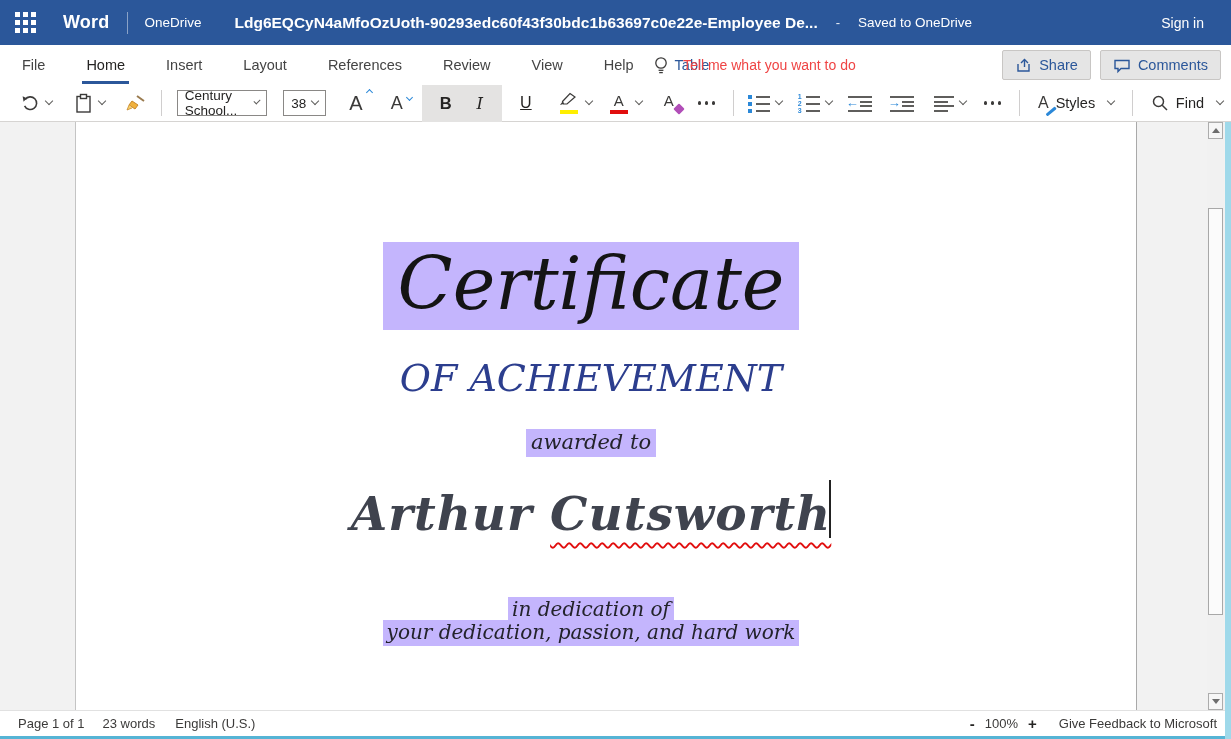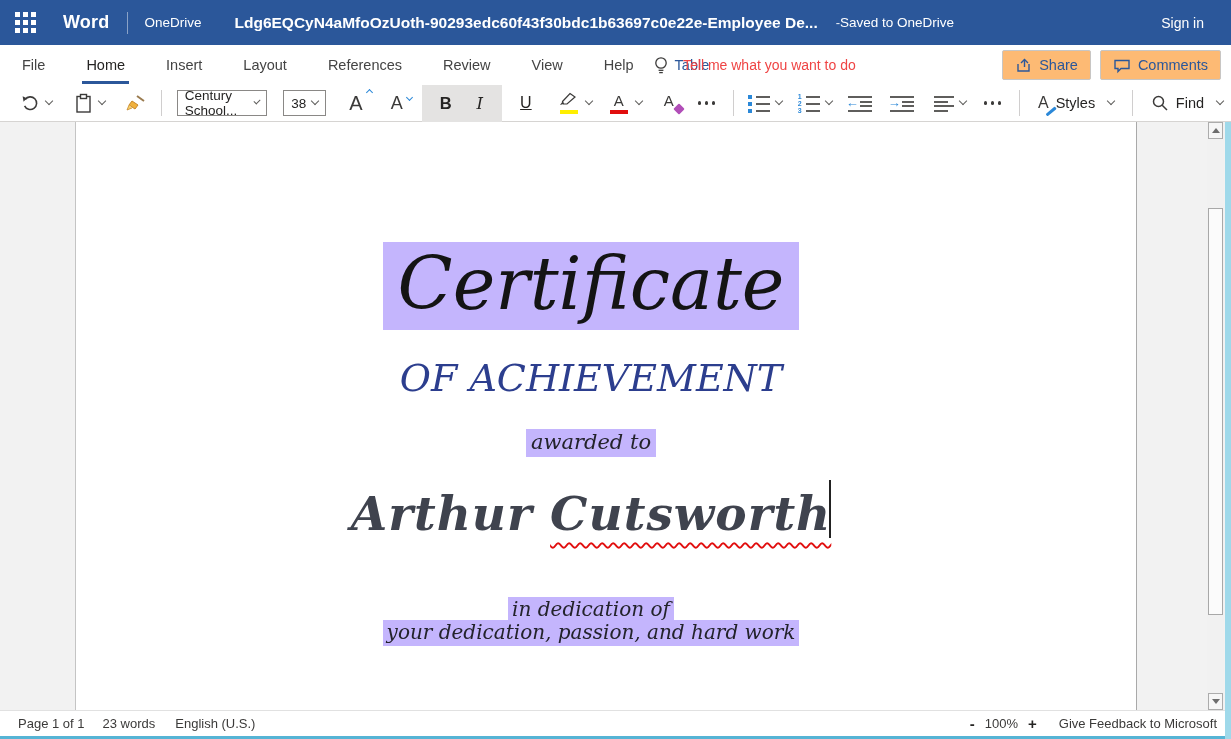--- a/index.html
+++ b/index.html
@@ -9,34 +9,34 @@
 
   
   .topbar { position:absolute; left:0; top:0; width:1231px; height:45px; background:#2b579a; display:flex; align-items:center; color:#fff; }
   .waffle { width:22px; height:22px; margin-left:15px; display:grid; grid-template-columns:repeat(3,5px); grid-template-rows:repeat(3,5px); gap:3px; cursor:pointer; }
   .waffle div { background:#fff; }
   .app-name { font-size:18px; font-weight:700; margin-left:26px; letter-spacing:.2px; }
   .topbar-sep { width:1px; height:22px; background:rgba(255,255,255,.45); margin:0 16px 0 18px; }
   .onedrive { font-size:13.5px; font-weight:400; }
   .doc-title { font-size:15.5px; font-weight:600; margin-left:33px; max-width:620px; white-space:nowrap; overflow:hidden; }
   .title-dash { font-size:13px; margin-left:18px; opacity:.9; }
-  .save-status { font-size:13.5px; }
+  .save-status { font-size:13.5px; margin-left:18px; }
   .sign-in { margin-left:auto; margin-right:27px; font-size:14px; cursor:pointer; }
 
   
   .tabsrow { position:absolute; left:0; top:45px; width:1231px; height:40px; background:#fff; display:flex; align-items:center; }
   .tab { position:relative; font-size:14.5px; color:#444; padding:12px 4px; margin-right:33px; height:40px; display:flex; align-items:center; cursor:pointer; white-space:nowrap; }
   .tab:first-child { margin-left:18px; }
   .tab.active { color:#252423; font-weight:400; }
   .tab.active::after { content:""; position:absolute; left:0; right:0; bottom:1px; height:3px; background:#2b579a; }
   .tab.contextual { color:#2b579a; }
   .tellme { position:absolute; left:652px; top:0; height:40px; display:flex; align-items:center; cursor:pointer; }
   .tellme-label { font-size:14px; color:#ef4444; margin-left:13px; }
   .ribbon-buttons { position:absolute; right:10px; top:5px; display:flex; gap:9px; }
-  .rbtn { display:flex; align-items:center; gap:7px; border:1px solid #c8c6c4; border-radius:2px; background:#fdba74; height:30px; padding:0 12px; color:#2b579a; font-size:14.5px; cursor:pointer; }
+  .rbtn { display:flex; align-items:center; gap:7px; border:1px solid #c8c6c4; border-radius:2px; background:#e5e5e5; height:30px; padding:0 12px; color:#2b579a; font-size:14.5px; cursor:pointer; }
 
   
   .toolbar { position:absolute; left:0; top:85px; width:1231px; height:37px; background:#fff; border-bottom:1px solid #d6d4d2; display:flex; align-items:center; }
   .tsep { width:1px; height:26px; background:#d0cece; margin:0 10px; }
   .tbtn { display:flex; align-items:center; height:30px; padding:0 4px; cursor:pointer; color:#3b3a39; }
   .chev { width:6px; height:6px; border-right:1.4px solid #5f5e5c; border-bottom:1.4px solid #5f5e5c; transform:rotate(45deg); display:inline-block; margin-left:6px; margin-top:-4px; }
   .combo { display:flex; align-items:center; justify-content:space-between; border:1px solid #8a8886; height:26px; padding:0 7px; font-size:13.5px; color:#252423; cursor:pointer; background:#fff; }
   .font-combo { width:130px; margin-left:5px; }
   .size-combo { width:49px; margin-left:16px; }
   .grow-shrink { position:relative; font-size:19px; font-weight:400; color:#3b3a39; padding:0 9px; cursor:pointer; }

